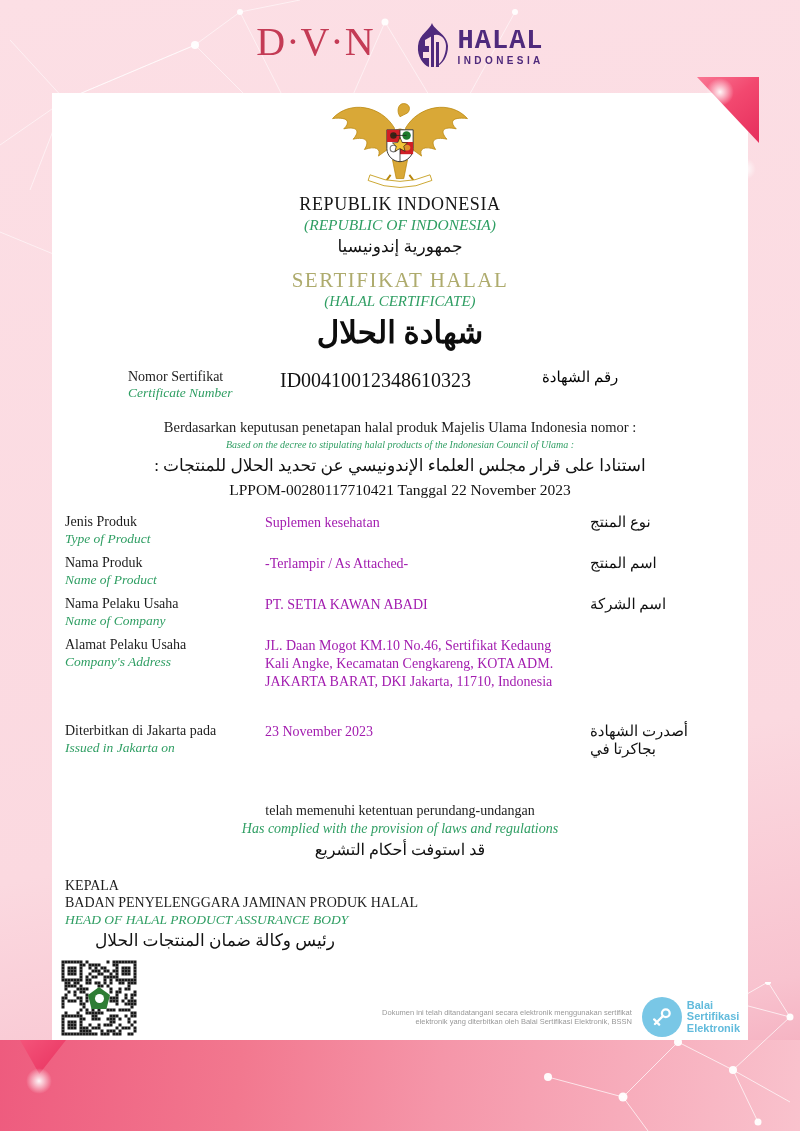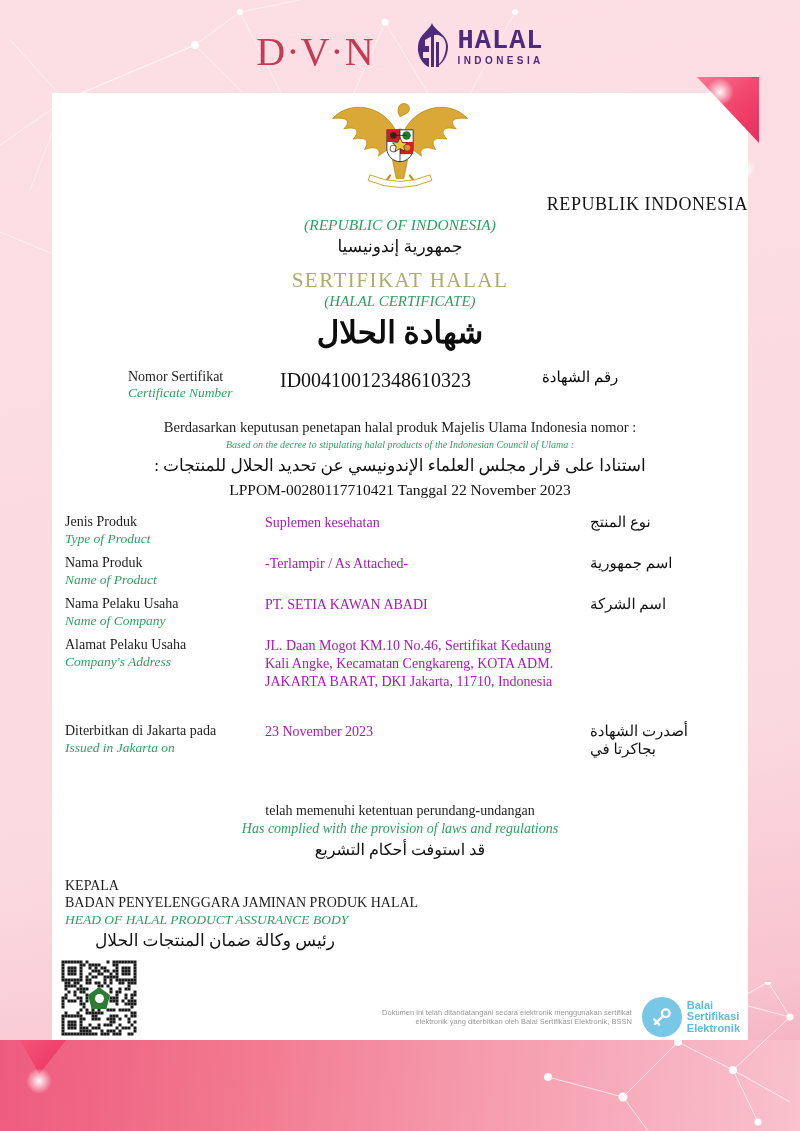--- a/index.html
+++ b/index.html
@@ -9,21 +9,21 @@
   }
   .base-bg{position:absolute;inset:0;z-index:0;
     background:linear-gradient(168deg,#fcdfe5 0%,#fbd9e0 68%,#f8c3cf 88%,#f29fb3 100%);}
   .bottom-band{position:absolute;left:0;right:0;top:1040px;bottom:0;z-index:1;
     background:linear-gradient(96deg,#ee5b7e 0%,#f2788f 30%,#f596a9 55%,#f9c2cd 100%);}
   .const{position:absolute;z-index:2;}
   .const-tl{left:0;top:0;}
   .const-br{left:528px;top:982px;}
 
   .header{position:absolute;top:22px;left:0;width:100%;display:flex;justify-content:center;
-    align-items:flex-end;gap:40px;z-index:2;}
+    align-items:flex-start;gap:40px;z-index:2;}
   .dvn{font-family:"Liberation Serif",serif;font-size:40px;color:#c43b55;letter-spacing:1px;line-height:40px;}
   .halal-logo{display:flex;align-items:center;gap:9px;}
   .halal-text{display:flex;flex-direction:column;}
   .halal-text .l1{font-family:Liberation Mono, monospace;font-weight:bold;font-size:27px;
     color:#4f2a7c;letter-spacing:1px;line-height:26px;}
   .halal-text .l2{font-family:"Liberation Sans",sans-serif;font-weight:bold;font-size:10px;
     color:#4f2a7c;letter-spacing:3.4px;line-height:13px;}
 
   .paper{position:absolute;left:52px;top:93px;width:696px;height:947px;background:#ffffff;
     z-index:3;overflow:hidden;}
@@ -35,21 +35,21 @@
     clip-path:polygon(0 0,100% 0,42% 100%);
     background:linear-gradient(140deg,#f4547a,#e8325f);}
   .glow{position:absolute;border-radius:50%;z-index:5;
     background:radial-gradient(circle,rgba(255,255,255,.95) 0%,rgba(255,255,255,.55) 30%,rgba(255,255,255,0) 70%);}
   .glow.g1{left:706px;top:78px;width:28px;height:28px;}
   .glow.g2{left:734px;top:158px;width:22px;height:22px;}
   .glow.g3{left:26px;top:1068px;width:26px;height:26px;}
 
   .center{text-align:center;}
   .garuda-wrap{margin:3px auto 6px;width:150px;height:92px;display:block;}
-  .c-id{font-size:18px;letter-spacing:.6px;color:#151515;line-height:21px;text-align:right;}
+  .c-id{font-size:18px;letter-spacing:.6px;color:#151515;line-height:21px;}
   .c-en{font-size:15.5px;font-style:italic;color:#2f9e63;line-height:19px;}
   .c-ar{font-size:17px;color:#111;line-height:25px;}
   .t-title{font-size:21px;letter-spacing:1.5px;color:#aeab6d;line-height:24px;margin-top:9px;}
   .t-en{font-size:15px;font-style:italic;color:#2f9e63;line-height:18px;}
   .t-ar{font-size:31px;font-weight:bold;color:#0d0d0d;line-height:40px;margin-top:3px;}
 
   .nrow{display:grid;grid-template-columns:76px 152px 242px 1fr;margin-top:15px;align-items:start;}
   .nrow .lab{font-size:14px;line-height:17px;color:#1c1c1c;}
   .nrow .lab .en{font-size:13.5px;}
   .nrow .val{font-size:20px;color:#111;padding-top:1px;}
@@ -216,21 +216,21 @@
       </div>
       <div class="fv">Suplemen kesehatan</div>
       <div class="fa" dir="rtl">نوع المنتج</div>
     </div>
     <div class="frow">
       <div class="fl">
         <div>Nama Produk</div>
         <div class="en">Name of Product</div>
       </div>
       <div class="fv">-Terlampir / As Attached-</div>
-      <div class="fa" dir="rtl">اسم جمهورية</div>
+      <div class="fa" dir="rtl">اسم المنتج</div>
     </div>
     <div class="frow">
       <div class="fl">
         <div>Nama Pelaku Usaha</div>
         <div class="en">Name of Company</div>
       </div>
       <div class="fv">PT. SETIA KAWAN ABADI</div>
       <div class="fa" dir="rtl">اسم الشركة</div>
     </div>
     <div class="frow addr">

